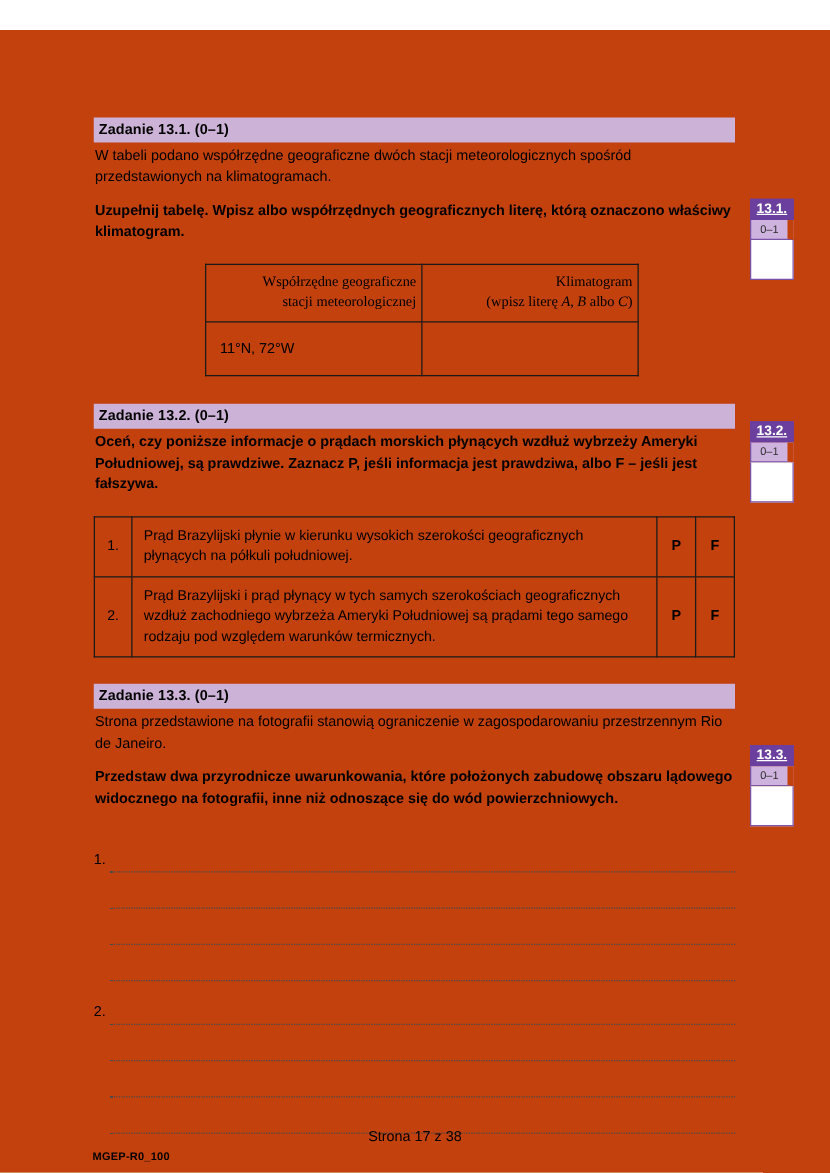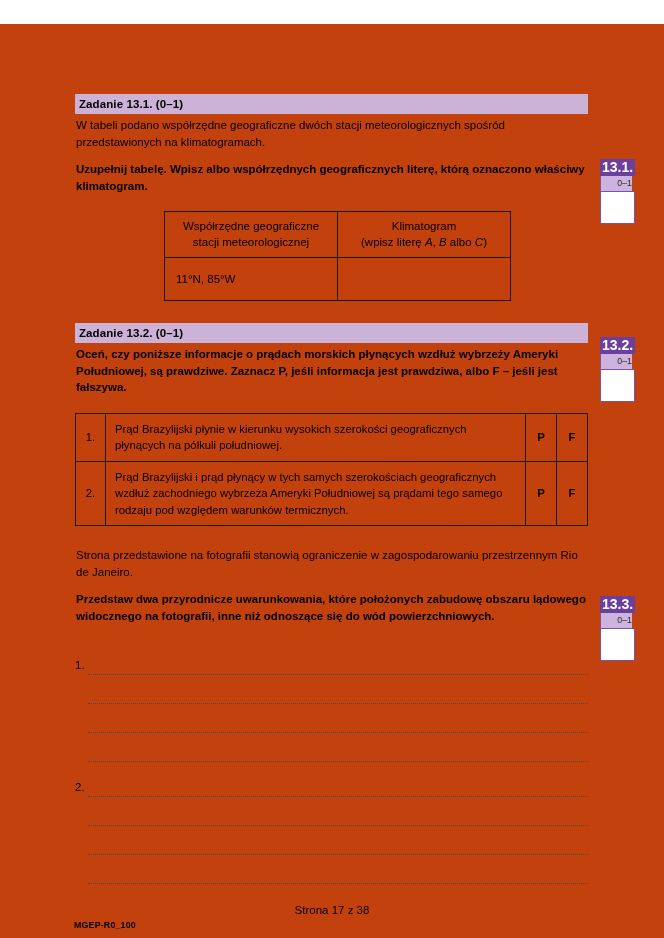--- a/index.html
+++ b/index.html
@@ -60,22 +60,23 @@
     margin: 17px 0 0 89px;
     width: 346px;
     table-layout: fixed;
   }
   .tbl131 td {
     border: 1px solid #1a1a1a;
     font-size: 11.5px;
     line-height: 16px;
   }
   .tbl131 .th {
-    text-align: center;
+    text-align: right;
     padding: 6px 4px 7px 4px;
+    font-family: Liberation Serif, serif;
   }
   .tbl131 .coord {
     padding: 11px 0 11px 11px;
     text-align: left;
     height: 20px;
   }
   .tbl131 .blank {
     height: 20px;
   }
   .tbl131 .c1 { width: 173px; }
@@ -134,36 +135,37 @@
 
   
   .score {
     position: absolute;
     width: 35px;
     font-family: "Liberation Sans", sans-serif;
   }
   .score .hdr {
     background: #6b3f9e;
     color: #ffffff;
-    font-size: 14px;
+    font-size: 11px;
     font-weight: bold;
     text-align: center;
     padding: 2px 0 2px 0;
     line-height: 11px;
     border: 1px solid #6b3f9e;
+    text-decoration: underline;
   }
   .score .pts {
     background: #cdb3dd;
     color: #2b2b2b;
     font-size: 8.8px;
-    text-align: right;
+    text-align: center;
     padding: 2px 0 2px 0;
     line-height: 11px;
     border-left: 1px solid #7a52a8;
-    border-right: 3px solid #c2410c;
+    border-right: 5px solid #c2410c;
     border-bottom: 1px solid #7a52a8;
   }
   .score .box {
     background: #ffffff;
     height: 31px;
     border-left: 1px solid #7a52a8;
     border-right: 1px solid #7a52a8;
     border-bottom: 1px solid #7a52a8;
   }
   #score-131 { left: 600px; top: 135px; }
@@ -209,21 +211,21 @@
             <td class="th">
               <span>Współrzędne geograficzne</span><br>
               <span>stacji meteorologicznej</span>
             </td>
             <td class="th">
               <span>Klimatogram</span><br>
               <span><span>(wpisz literę </span><span class="it">A</span><span>, </span><span class="it">B</span><span> albo </span><span class="it">C</span><span>)</span></span>
             </td>
           </tr>
           <tr>
-            <td class="coord">11°N, 85°W</td>
+            <td class="coord">11°N, 72°W</td>
             <td class="blank"></td>
           </tr>
         </tbody>
       </table>
     </div>
 
     <div style="margin-top:22px;">
       <div class="task-band">Zadanie 13.2. (0–1)</div>
       <div class="para bold" style="margin-top:3px;">Oceń, czy poniższe informacje o prądach morskich płynących wzdłuż wybrzeży Ameryki Południowej, są prawdziwe. Zaznacz P, jeśli informacja jest prawdziwa, albo F – jeśli jest fałszywa.</div>
 
@@ -245,20 +247,21 @@
             <td class="num">2.</td>
             <td class="stmt">Prąd Brazylijski i prąd płynący w tych samych szerokościach geograficznych wzdłuż zachodniego wybrzeża Ameryki Południowej są prądami tego samego rodzaju pod względem warunków termicznych.</td>
             <td class="pf">P</td>
             <td class="pf">F</td>
           </tr>
         </tbody>
       </table>
     </div>
 
     <div style="margin-top:21px;">
+      <div class="task-band">Zadanie 13.3. (0–1)</div>
       <div class="para">Strona przedstawione na fotografii stanowią ograniczenie w zagospodarowaniu przestrzennym Rio de Janeiro.</div>
       <div class="para bold">Przedstaw dwa przyrodnicze uwarunkowania, które położonych zabudowę obszaru lądowego widocznego na fotografii, inne niż odnoszące się do wód powierzchniowych.</div>
 
       <div class="answers">
 
         <div class="ans-group">
           <div class="ans-line">
             <span class="ans-num">1.</span>
             <span class="dots"></span>
           </div>

